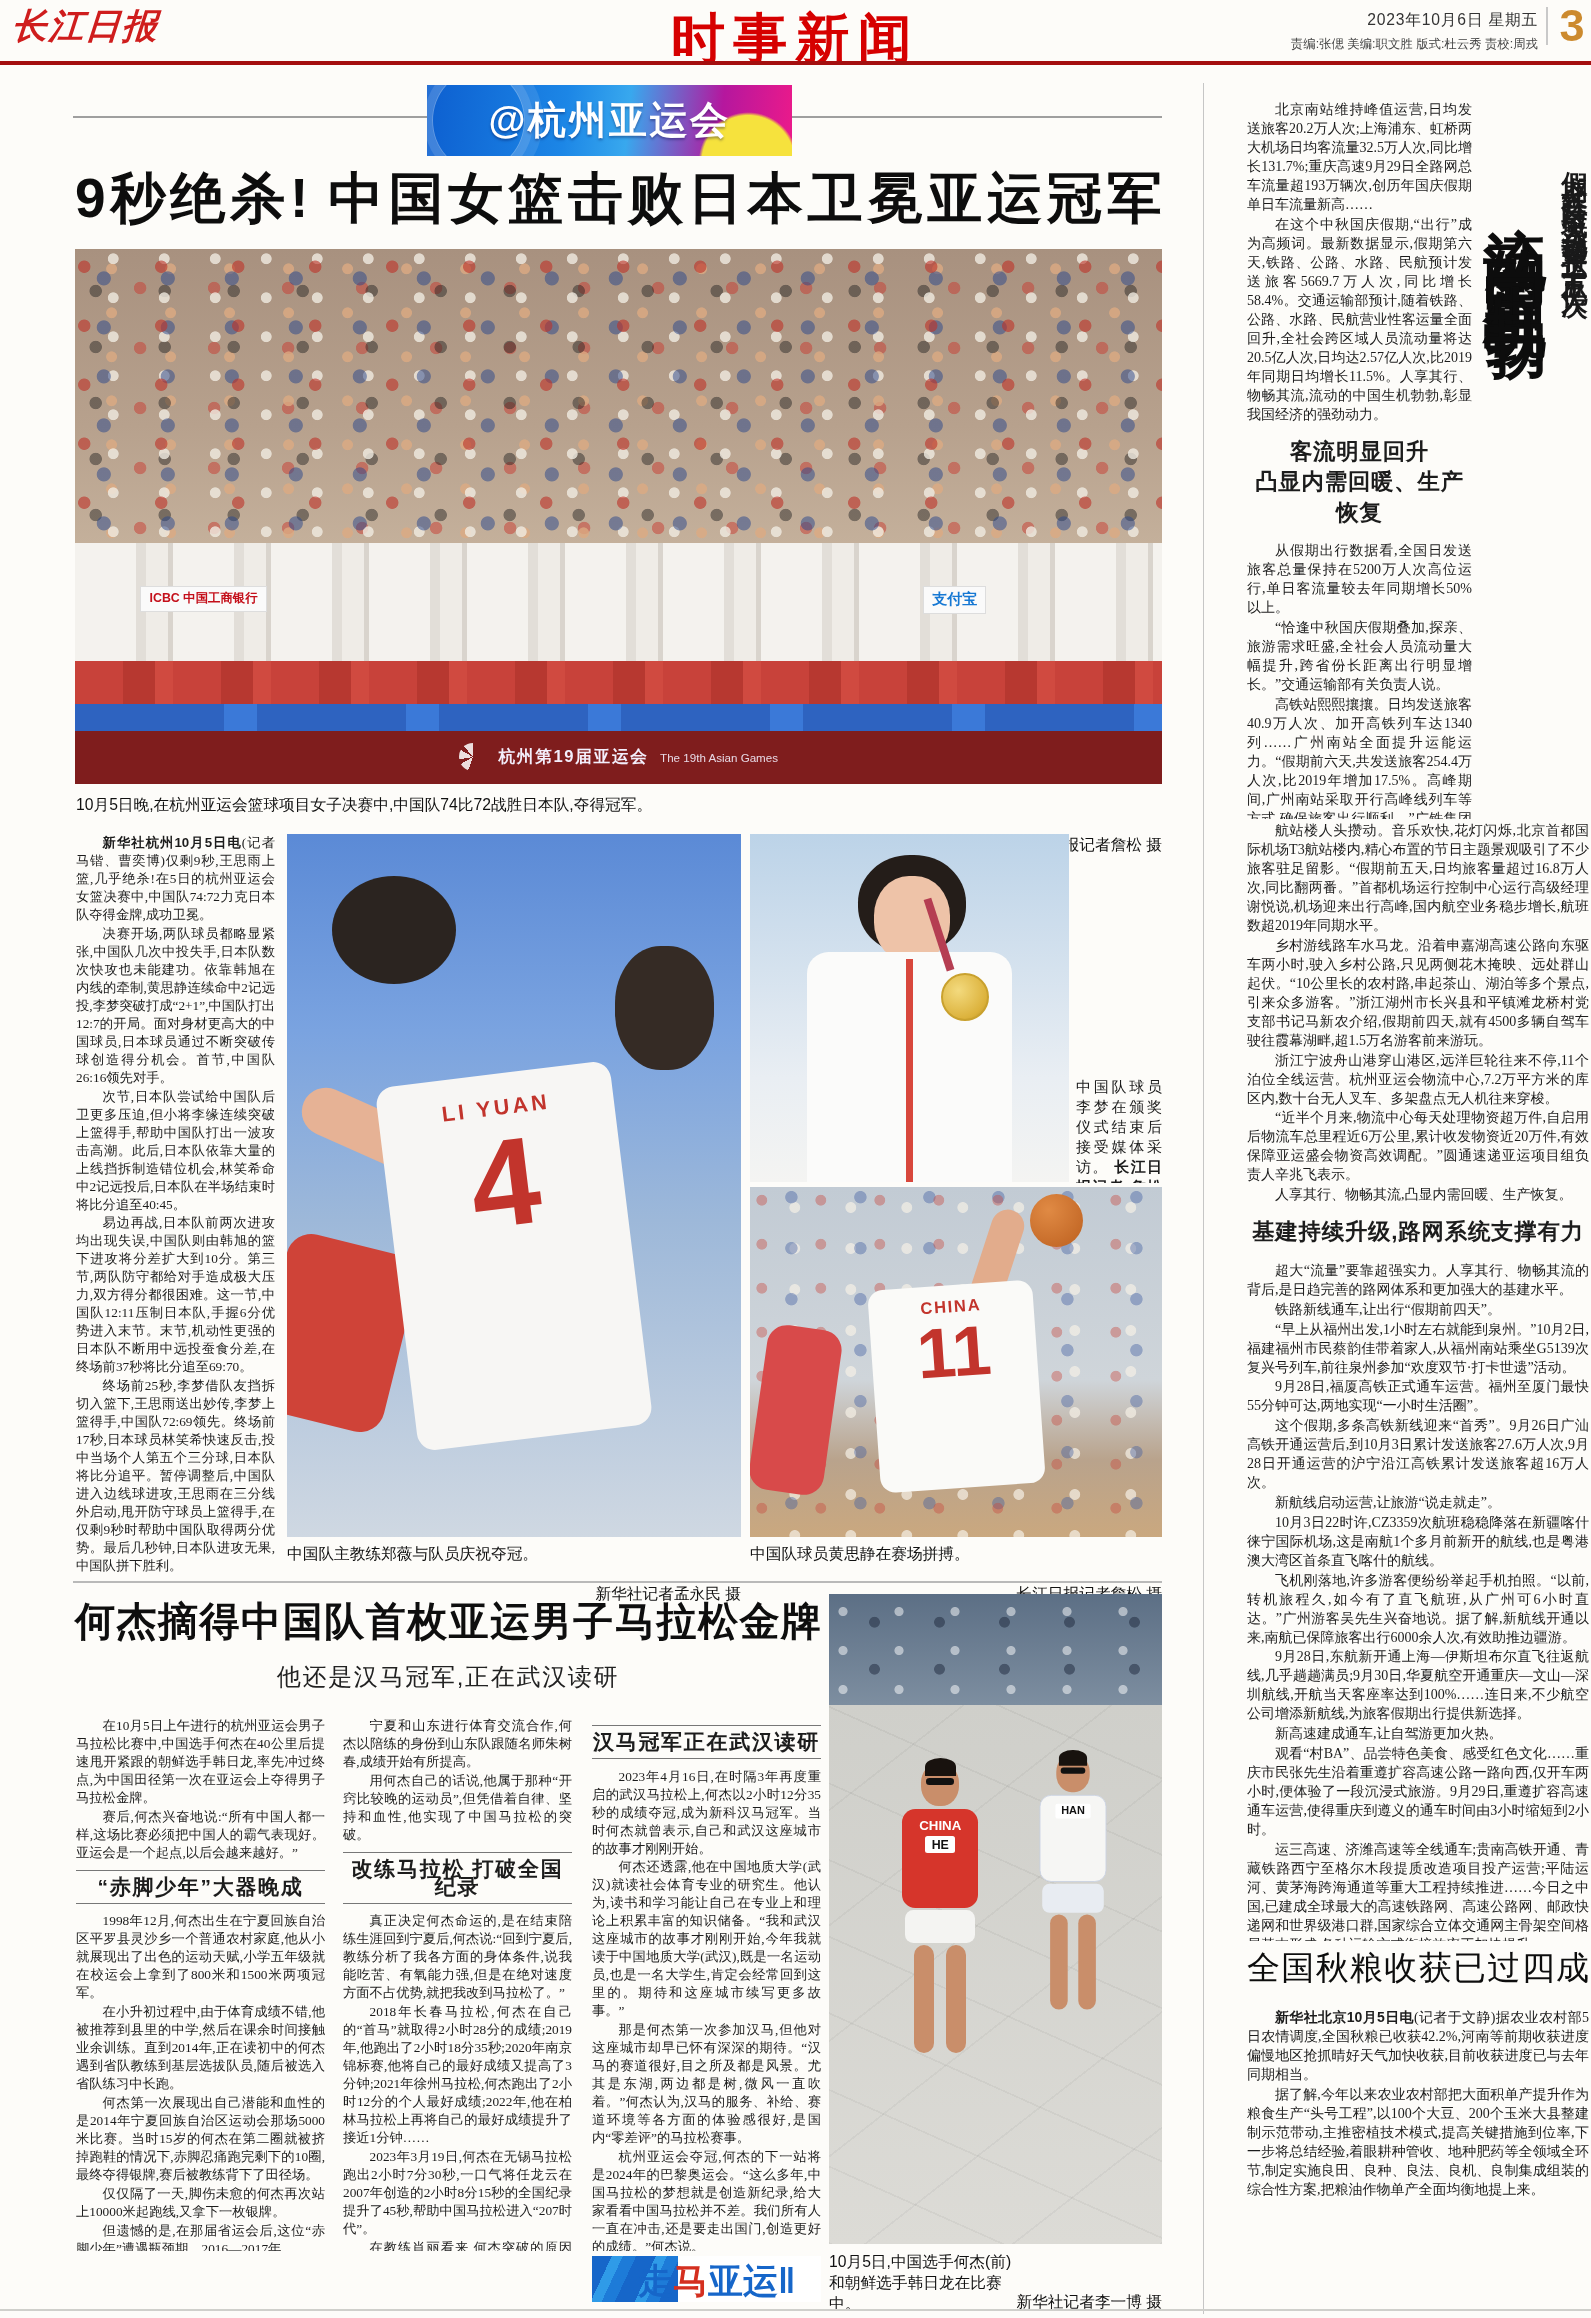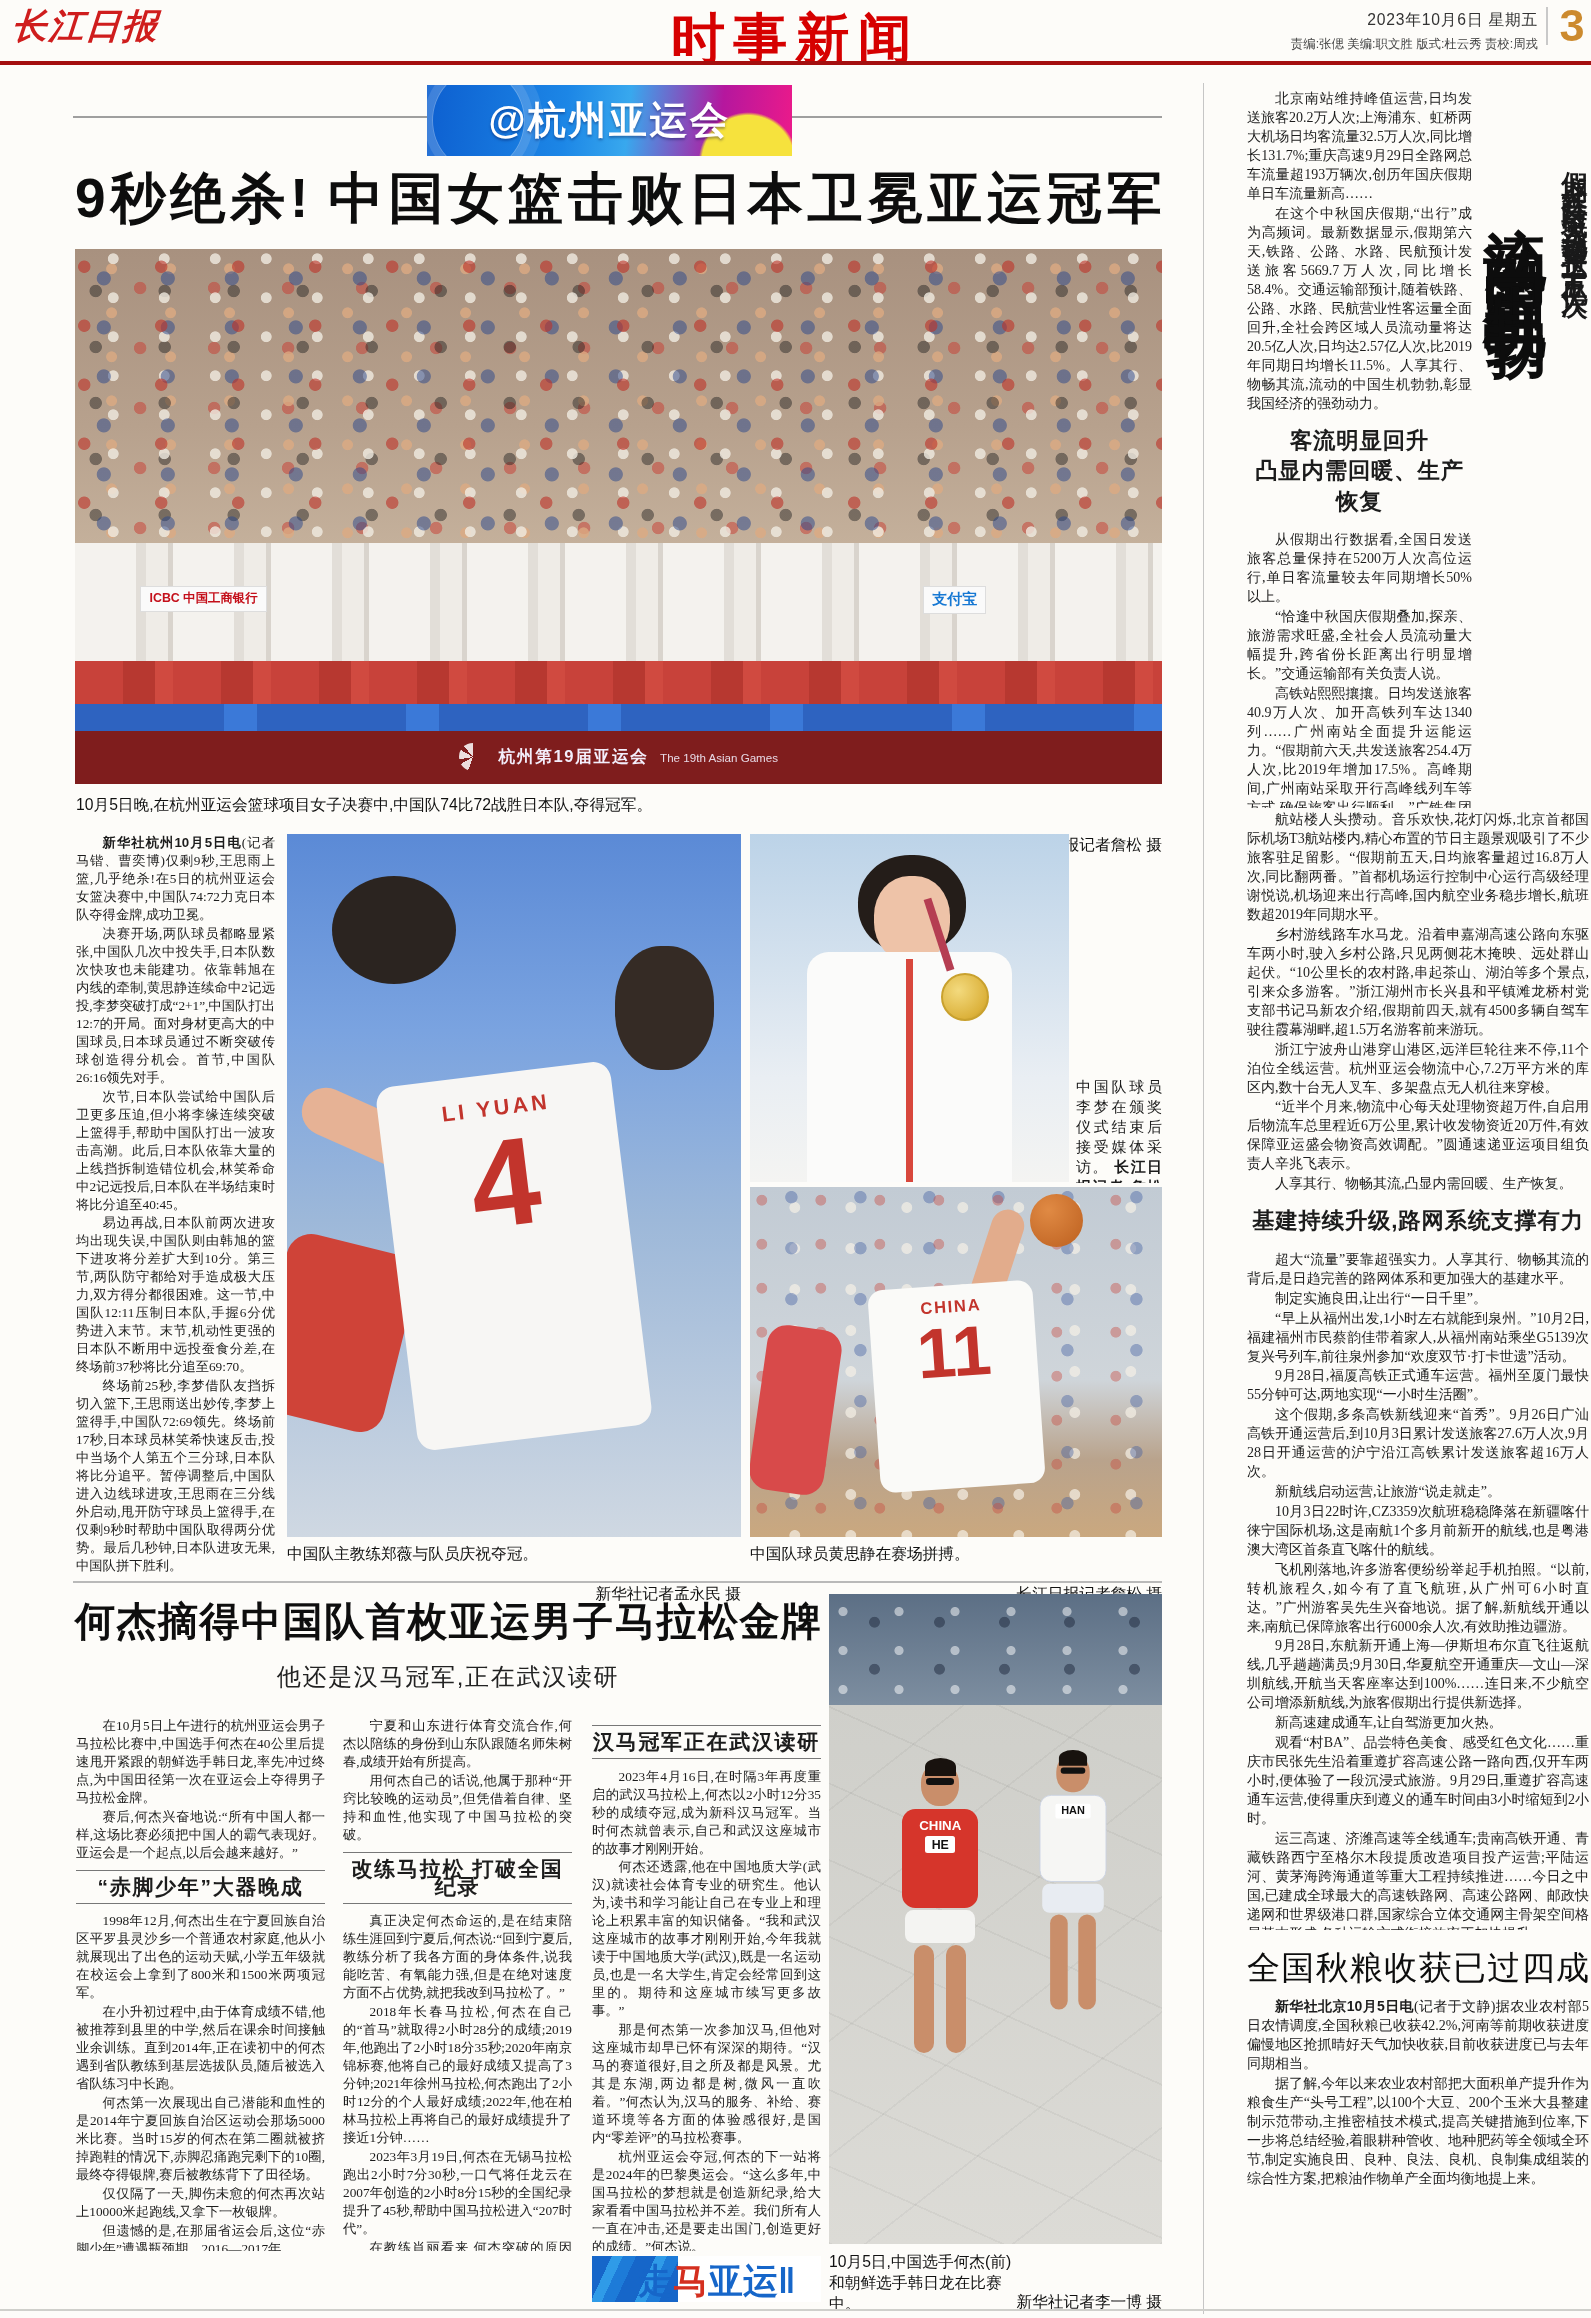--- a/index.html
+++ b/index.html
@@ -175,21 +175,21 @@
   .runner .leg { width:20px; height:108px; background:#c98e6a; border-radius:10px; }
   .r-he { left:22%; top:26%; }
   .r-he .vest { background:#d6352b; color:#fff; padding-top:8.3px; }
   .r-he .shorts { width:70px; height:33px; background:#f4f4f2; border-radius:8.3px; margin:1.7px auto 0; }
   .r-han { left:62%; top:22%; transform:scale(.88); }
   .r-han .vest { background:#f6f6f4; color:#123d8a; padding-top:8.3px; border:0.8px solid #c9d2e2; }
   .r-han .shorts { width:70px; height:33px; background:#e8ecf2; border-radius:8.3px; margin:1.7px auto 0; }
   .cap-marathon { left:829px; top:2251px; width:333px; }
   
   .v-rule { left:1203px; top:83px; width:0.8px; height:2231px; background:#c6c6c6; }
-  .sb { font-size:14px; line-height:19px; text-align:justify; }
+  .sb { font-size:14px; line-height:19px; text-align:justify;margin-top:11px; }
   .sb-narrow { left:1247px; top:89px; width:225px; height:719px; overflow:hidden; }
   .sb-full { left:1247px; top:810px; width:342px; height:1120px; overflow:hidden; }
   .sb-subhead { font-family:"Liberation Sans",sans-serif; font-weight:bold; text-align:center;
     text-indent:0 !important; font-size:22.4px; line-height:1.35; margin:13.3px 0; letter-spacing:0.8px; }
   .v-head-big { left:1480px; top:176px; width:71px; height:701px;
     writing-mode:vertical-rl; font-family:"Liberation Sans",sans-serif;
     font-size:63px; font-weight:900; color:#0d0d0d; letter-spacing:11.6px; line-height:71px; }
   .v-kicker { left:1558px; top:151px; width:33px; height:746px;
     writing-mode:vertical-rl; font-family:"Liberation Sans",sans-serif;
     font-size:26px; font-weight:600; color:#1a1a1a; letter-spacing:5.8px; line-height:33px; }
@@ -376,21 +376,21 @@
   </div>
 
   <div class="abs sb sb-full">
     <p>航站楼人头攒动。音乐欢快,花灯闪烁,北京首都国际机场T3航站楼内,精心布置的节日主题景观吸引了不少旅客驻足留影。“假期前五天,日均旅客量超过16.8万人次,同比翻两番。”首都机场运行控制中心运行高级经理谢悦说,机场迎来出行高峰,国内航空业务稳步增长,航班数超2019年同期水平。</p>
     <p>乡村游线路车水马龙。沿着申嘉湖高速公路向东驱车两小时,驶入乡村公路,只见两侧花木掩映、远处群山起伏。“10公里长的农村路,串起茶山、湖泊等多个景点,引来众多游客。”浙江湖州市长兴县和平镇滩龙桥村党支部书记马新农介绍,假期前四天,就有4500多辆自驾车驶往霞幕湖畔,超1.5万名游客前来游玩。</p>
     <p>浙江宁波舟山港穿山港区,远洋巨轮往来不停,11个泊位全线运营。杭州亚运会物流中心,7.2万平方米的库区内,数十台无人叉车、多架盘点无人机往来穿梭。</p>
     <p>“近半个月来,物流中心每天处理物资超万件,自启用后物流车总里程近6万公里,累计收发物资近20万件,有效保障亚运盛会物资高效调配。”圆通速递亚运项目组负责人辛兆飞表示。</p>
     <p>人享其行、物畅其流,凸显内需回暖、生产恢复。</p>
     <h3 class="sb-subhead">基建持续升级,路网系统支撑有力</h3>
     <p>超大“流量”要靠超强实力。人享其行、物畅其流的背后,是日趋完善的路网体系和更加强大的基建水平。</p>
-    <p>制定实施良田,让出行“一日千里”。</p>
+    <p>铁路新线通车,让出行“假期前四天”。</p>
     <p>“早上从福州出发,1小时左右就能到泉州。”10月2日,福建福州市民蔡韵佳带着家人,从福州南站乘坐G5139次复兴号列车,前往泉州参加“欢度双节·打卡世遗”活动。</p>
     <p>9月28日,福厦高铁正式通车运营。福州至厦门最快55分钟可达,两地实现“一小时生活圈”。</p>
     <p>这个假期,多条高铁新线迎来“首秀”。9月26日广汕高铁开通运营后,到10月3日累计发送旅客27.6万人次,9月28日开通运营的沪宁沿江高铁累计发送旅客超16万人次。</p>
     <p>新航线启动运营,让旅游“说走就走”。</p>
     <p>10月3日22时许,CZ3359次航班稳稳降落在新疆喀什徕宁国际机场,这是南航1个多月前新开的航线,也是粤港澳大湾区首条直飞喀什的航线。</p>
     <p>飞机刚落地,许多游客便纷纷举起手机拍照。“以前,转机旅程久,如今有了直飞航班,从广州可6小时直达。”广州游客吴先生兴奋地说。据了解,新航线开通以来,南航已保障旅客出行6000余人次,有效助推边疆游。</p>
     <p>9月28日,东航新开通上海—伊斯坦布尔直飞往返航线,几乎趟趟满员;9月30日,华夏航空开通重庆—文山—深圳航线,开航当天客座率达到100%……连日来,不少航空公司增添新航线,为旅客假期出行提供新选择。</p>
     <p>新高速建成通车,让自驾游更加火热。</p>
     <p>观看“村BA”、品尝特色美食、感受红色文化……重庆市民张先生沿着重遵扩容高速公路一路向西,仅开车两小时,便体验了一段沉浸式旅游。9月29日,重遵扩容高速通车运营,使得重庆到遵义的通车时间由3小时缩短到2小时。</p>
     <p>运三高速、济潍高速等全线通车;贵南高铁开通、青藏铁路西宁至格尔木段提质改造项目投产运营;平陆运河、黄茅海跨海通道等重大工程持续推进……今日之中国,已建成全球最大的高速铁路网、高速公路网、邮政快递网和世界级港口群,国家综合立体交通网主骨架空间格局基本形成,各种运输方式衔接效率正加快提升。</p>

